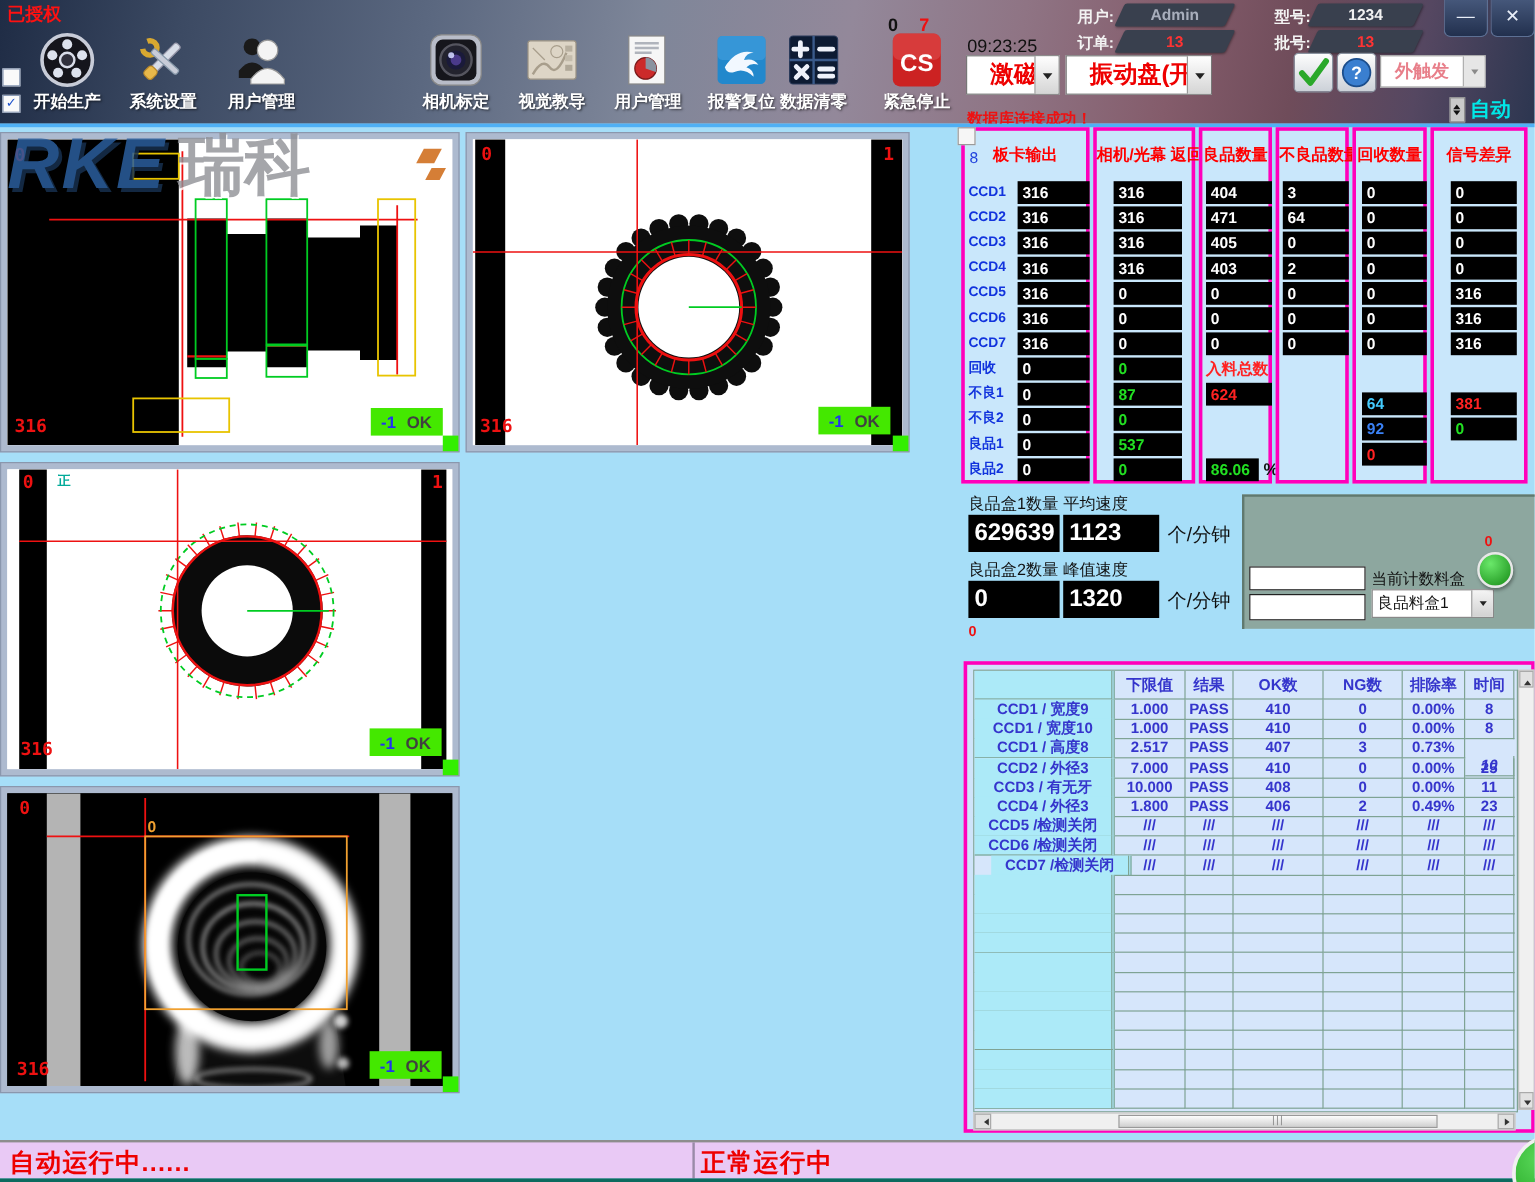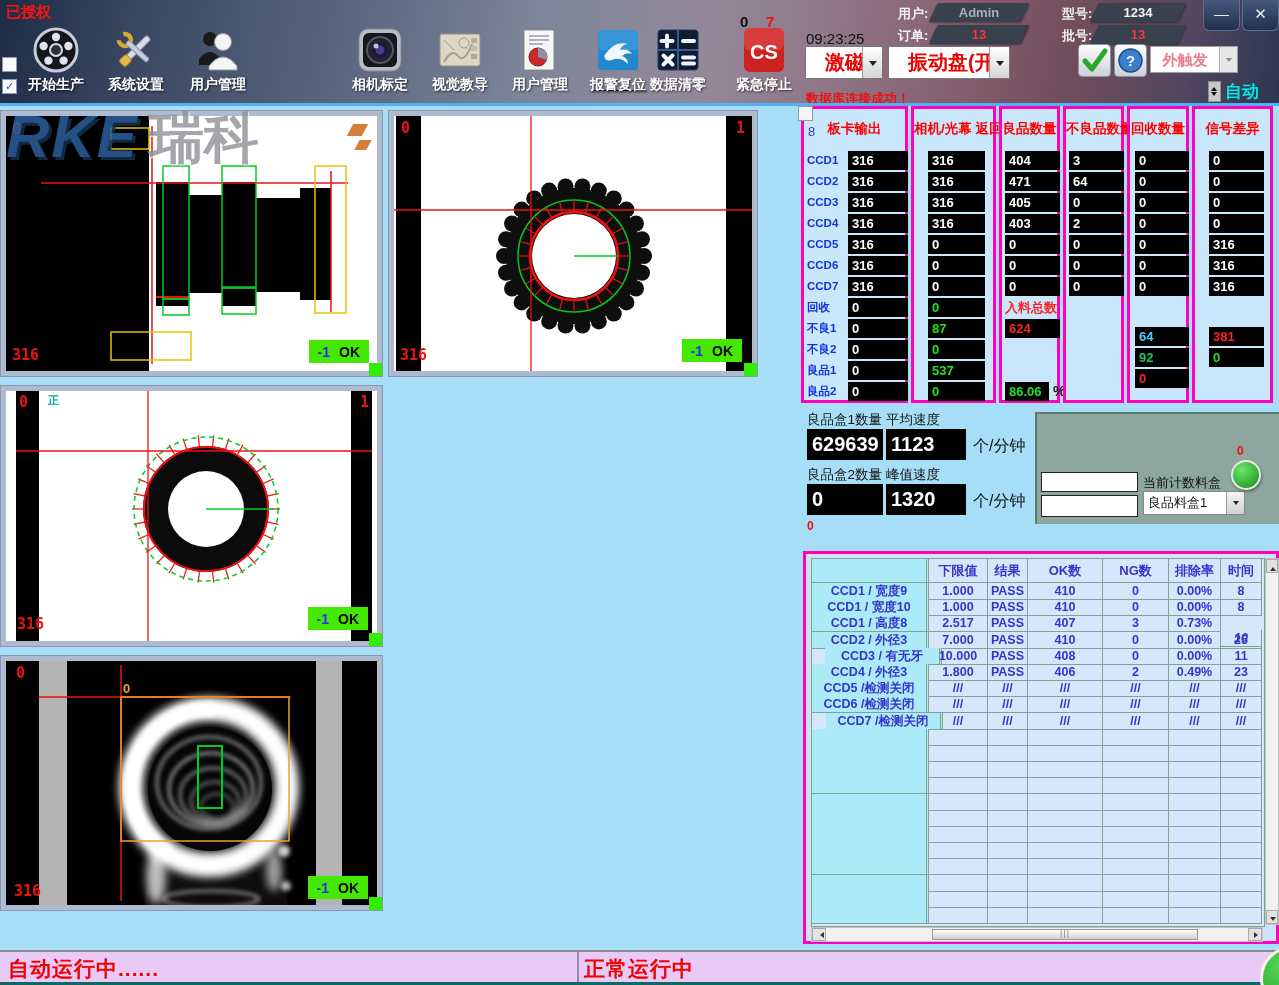--- a/index.html
+++ b/index.html
@@ -39,21 +39,21 @@
 
   
   .view{position:absolute;background:#adbacf;border:1px solid #8a97ad;padding:5px;box-sizing:border-box;}
   .vc{position:relative;width:100%;height:100%;background:#fff;overflow:hidden;}
   .vc svg{position:absolute;left:0;top:0;}
   .vl{position:absolute;color:#ee1111;font-size:15px;font-weight:bold;font-family:"DejaVu Sans Mono","Liberation Mono",monospace;z-index:3;}
   .vmark{position:absolute;color:#00aa99;font-size:11px;font-weight:bold;z-index:3;}
   .vroi{position:absolute;color:#f0a030;font-size:13px;font-weight:bold;z-index:3;}
   .badge{position:absolute;z-index:3;background:#44e800;height:23px;padding:0 9px;display:flex;align-items:center;gap:9px;font-size:14px;font-weight:bold;}
   .badge .res{color:#2233ee;}
-  .badge .okt{color:#000000;}
+  .badge .okt{color:#404040;}
   .grip{position:absolute;right:0;bottom:0;width:13px;height:13px;background:#33ee00;}
 
   
   #watermark{position:absolute;left:6px;top:102px;width:440px;height:64px;z-index:4;pointer-events:none;white-space:nowrap;}
   #watermark .rke{font-size:60px;font-weight:bold;font-style:italic;color:#2b5f9e;opacity:.85;text-shadow:3px 3px 0 #17304e;letter-spacing:2px;}
   #watermark .cn{font-size:55px;font-weight:bold;color:#8f9096;opacity:.8;margin-left:10px;text-shadow:1px 1px 0 #fff;}
   .wm-orange{position:absolute;background:#d07020;opacity:.9;transform:skewX(-28deg);}
 
   
   #stats{position:absolute;left:800px;top:106px;width:476px;height:298px;}
@@ -176,21 +176,21 @@
       <svg class="tool-icon" viewBox="0 0 48 48">
           <rect x="8" y="4" width="30" height="40" fill="#f6f6f6" stroke="#888"></rect>
           <g stroke="#b0b4bc" stroke-width="2">
             <path d="M13 10 h20 M13 14 h20 M13 18 h14"></path>
           </g>
           <circle cx="22" cy="31" r="9" fill="#cc2a2a" stroke="#7a1a1a"></circle>
           <path d="M22 31 L22 22 A9 9 0 0 1 30.5 34 Z" fill="#8a93a0"></path>
         </svg>
       <div class="tool-label">用户管理</div>
     </div>
-    <div class="tool-cell" style="left:577px;text-decoration:underline;">
+    <div class="tool-cell" style="left:577px;">
       <svg class="tool-icon" viewBox="0 0 48 48">
           <rect x="4" y="4" width="40" height="40" rx="4" fill="#2288cc"></rect>
           <rect x="4" y="4" width="40" height="20" rx="4" fill="#44a0dd" opacity=".6"></rect>
           <path d="M10 30 q10 -16 24 -12 q-6 0 -8 6 q8 -2 12 4 q-6 -2 -10 2 q6 2 6 8 q-8 -8 -16 -4 q-6 2 -8 -4z" fill="#f2f8ff"></path>
         </svg>
       <div class="tool-label">报警复位</div>
     </div>
     <div class="tool-cell" style="left:637px;">
       <svg class="tool-icon" viewBox="0 0 48 48">
           <rect x="4" y="4" width="40" height="40" rx="3" fill="#0d1b33" stroke="#2a3a5a"></rect>
@@ -567,21 +567,21 @@
       <div class="sgroup" style="left: 327px; width: 62px;">
         <div class="g-head">回收数量</div>
         <div class="g-box" style="top: 42px; left: 5px; width: 54px;">0</div>
         <div class="g-box" style="top: 63px; left: 5px; width: 54px;">0</div>
         <div class="g-box" style="top: 84px; left: 5px; width: 54px;">0</div>
         <div class="g-box" style="top: 105px; left: 5px; width: 54px;">0</div>
         <div class="g-box" style="top: 126px; left: 5px; width: 54px;">0</div>
         <div class="g-box" style="top: 147px; left: 5px; width: 54px;">0</div>
         <div class="g-box" style="top: 168px; left: 5px; width: 54px;">0</div>
         <div class="g-box" style="top: 218px; left: 5px; width: 54px; color: rgb(68, 204, 255);">64</div>
-        <div class="g-box" style="top: 239px; left: 5px; width: 54px; color: #22c55e;">92</div>
+        <div class="g-box" style="top: 239px; left: 5px; width: 54px; color: #3b82f6;">92</div>
         <div class="g-box" style="top: 260px; left: 5px; width: 54px; color: rgb(255, 34, 34);">0</div>
       </div>
       <div class="sgroup" style="left: 392px; width: 81px;">
         <div class="g-head">信号差异</div>
         <div class="g-box" style="top: 42px; left: 14px; width: 55px;">0</div>
         <div class="g-box" style="top: 63px; left: 14px; width: 55px;">0</div>
         <div class="g-box" style="top: 84px; left: 14px; width: 55px;">0</div>
         <div class="g-box" style="top: 105px; left: 14px; width: 55px;">0</div>
         <div class="g-box" style="top: 126px; left: 14px; width: 55px;">316</div>
         <div class="g-box" style="top: 147px; left: 14px; width: 55px;">316</div>
@@ -645,21 +645,21 @@
         <div class="rt-c" style="left: 291px; top: 56.4px; width: 66px;">3</div>
         <div class="rt-c" style="left: 357px; top: 56.4px; width: 52px;">0.73%</div>
         <div class="rt-c" style="left: 409px; top: 71px; width: 41px; font-style: italic;">10</div>
         <div class="rt-c rt-name" style="left: 0px; top: 72.6px; width: 117px;">CCD2 / 外径3</div>
         <div class="rt-c" style="left: 117px; top: 72.6px; width: 59px;">7.000</div>
         <div class="rt-c" style="left: 176px; top: 72.6px; width: 40px;">PASS</div>
         <div class="rt-c" style="left: 216px; top: 72.6px; width: 75px;">410</div>
         <div class="rt-c" style="left: 291px; top: 72.6px; width: 66px;">0</div>
         <div class="rt-c" style="left: 357px; top: 72.6px; width: 52px;">0.00%</div>
         <div class="rt-c" style="left: 409px; top: 72.6px; width: 41px;">25</div>
-        <div class="rt-c rt-name" style="left: 0px; top: 88.8px; width: 117px; margin-left: 13px;">CCD3 / 有无牙</div>
+        <div class="rt-c rt-name" style="left: 0px; top: 88.8px; width: 117px;">CCD3 / 有无牙</div>
         <div class="rt-c" style="left: 117px; top: 88.8px; width: 59px;">10.000</div>
         <div class="rt-c" style="left: 176px; top: 88.8px; width: 40px;">PASS</div>
         <div class="rt-c" style="left: 216px; top: 88.8px; width: 75px;">408</div>
         <div class="rt-c" style="left: 291px; top: 88.8px; width: 66px;">0</div>
         <div class="rt-c" style="left: 357px; top: 88.8px; width: 52px;">0.00%</div>
         <div class="rt-c" style="left: 409px; top: 88.8px; width: 41px;">11</div>
         <div class="rt-c rt-name" style="left: 0px; top: 105px; width: 117px;">CCD4 / 外径3</div>
         <div class="rt-c" style="left: 117px; top: 105px; width: 59px;">1.800</div>
         <div class="rt-c" style="left: 176px; top: 105px; width: 40px;">PASS</div>
         <div class="rt-c" style="left: 216px; top: 105px; width: 75px;">406</div>

